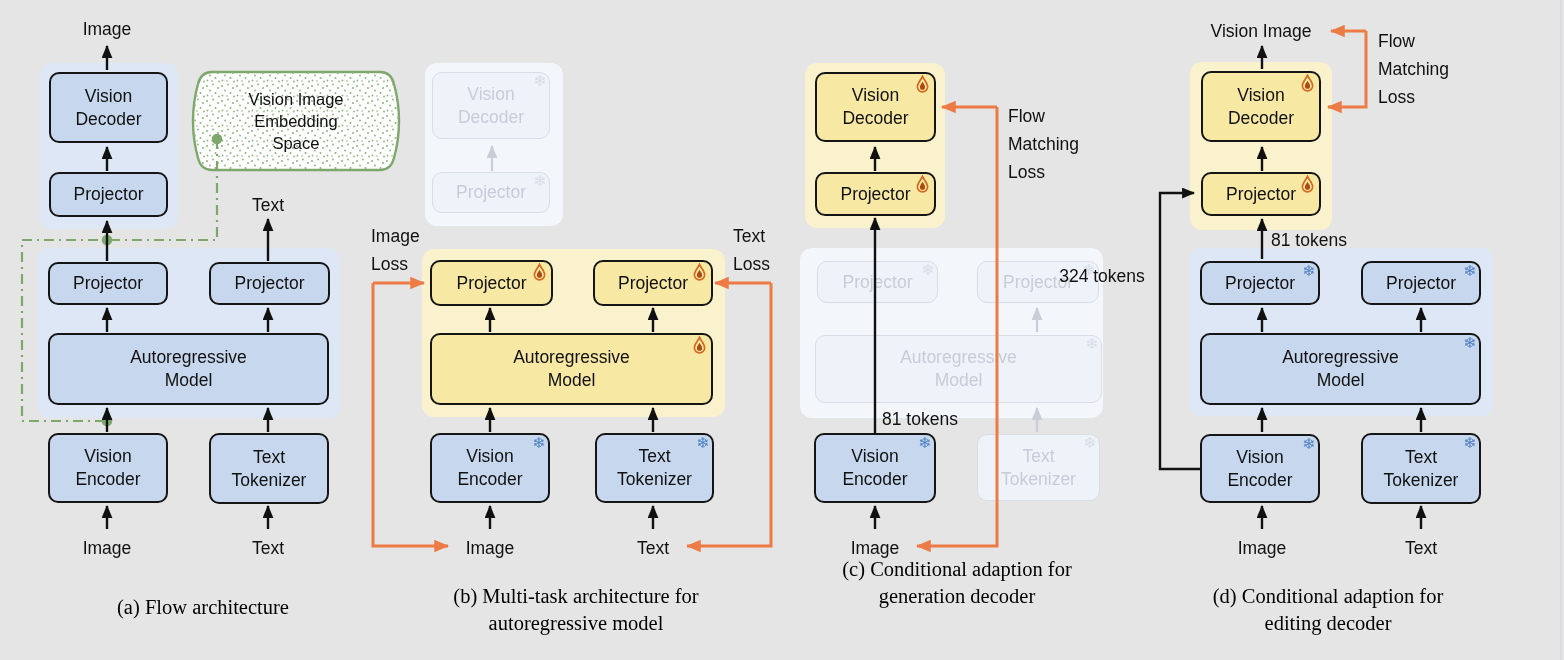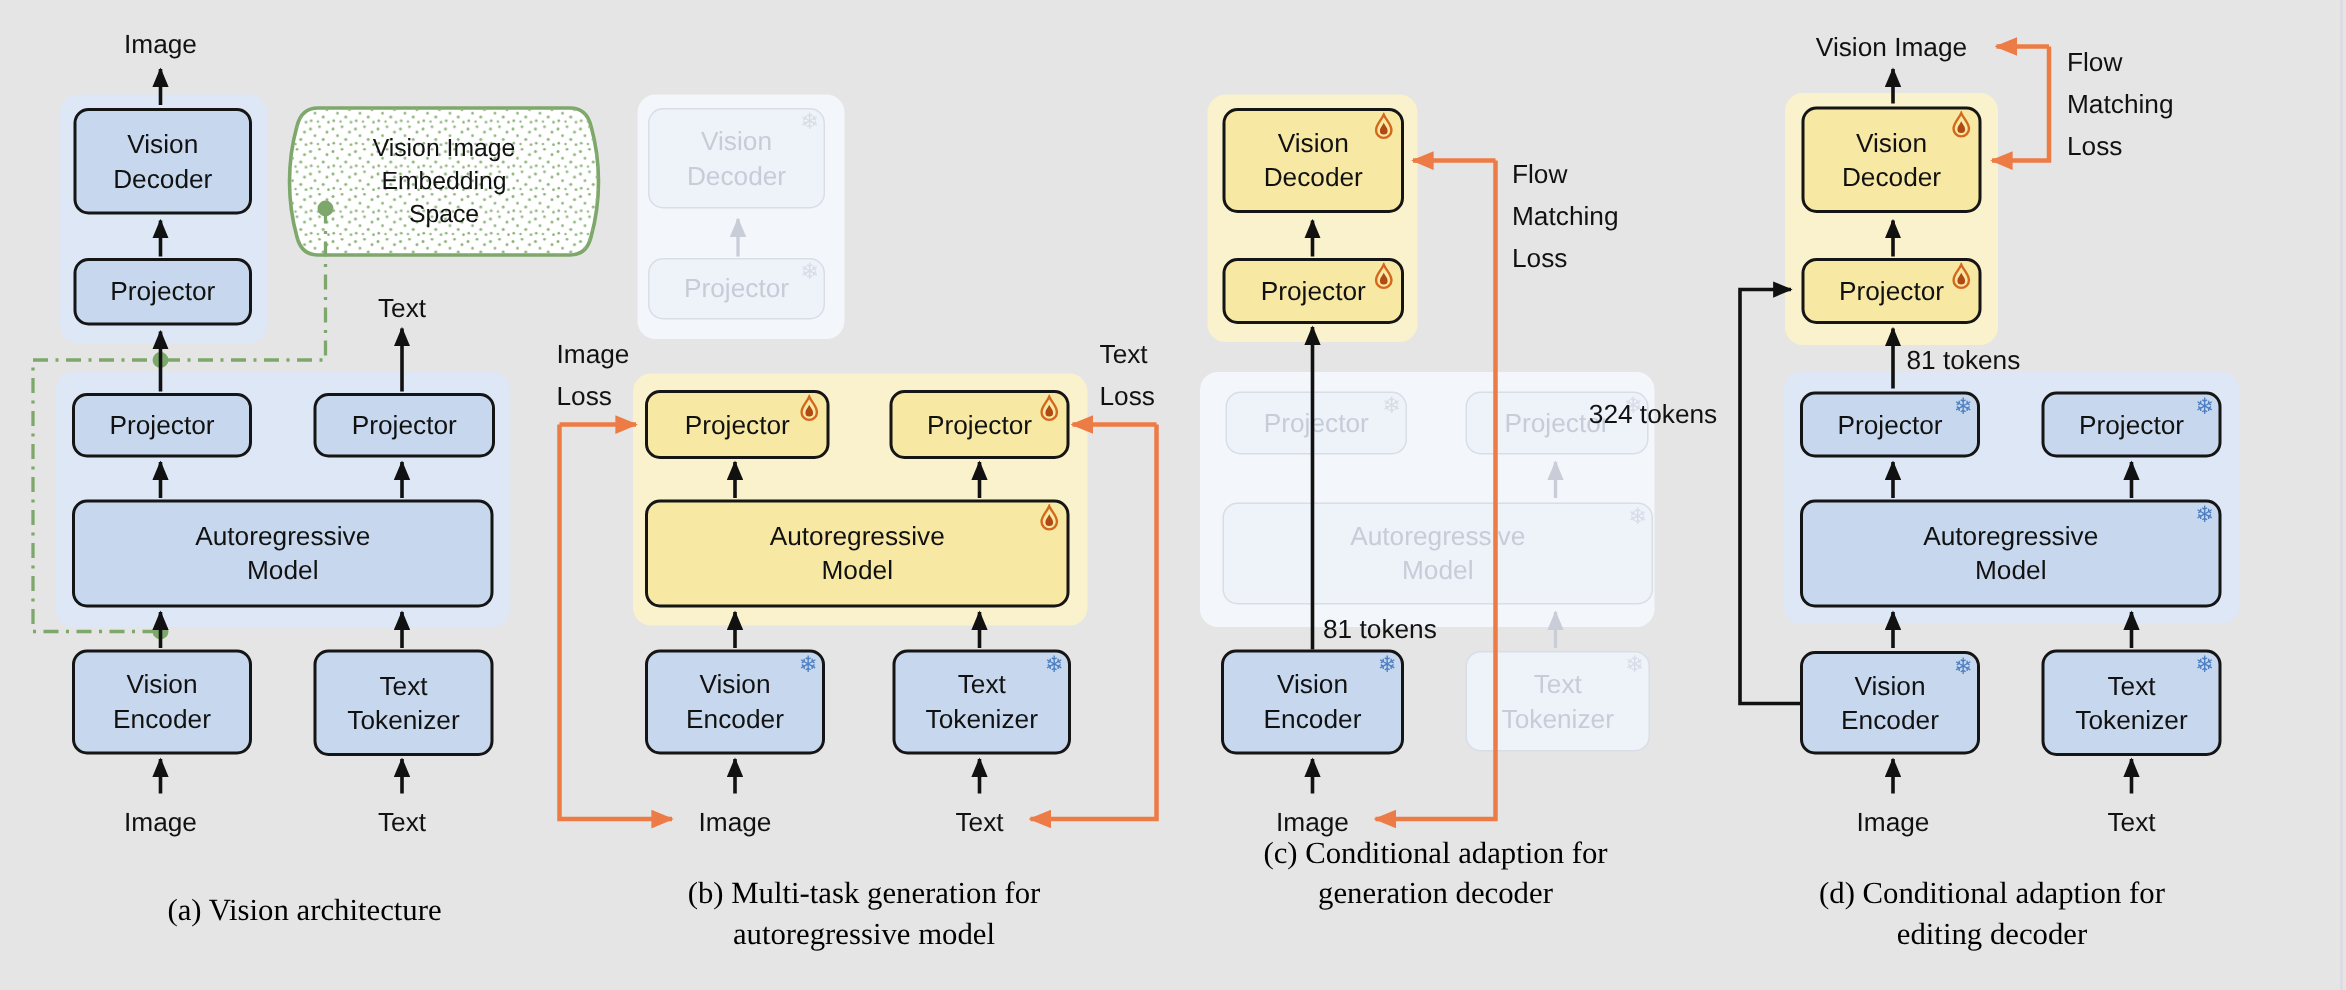--- a/index.html
+++ b/index.html
@@ -82,21 +82,21 @@
       <span>Vision
 Encoder</span>
     </div>
     <div class="box b-blue" style="left:209px;top:433px;width:116px;height:67px">
       <span>Text
 Tokenizer</span>
     </div>
 
     <div class="lbl center" style="left:57px;top:534px;width:100px">Image</div>
     <div class="lbl center" style="left:218px;top:534px;width:100px">Text</div>
-    <div class="cap" style="left:53px;top:594px;width:300px">(a) Vision architecture</div>
+    <div class="cap" style="left:53px;top:594px;width:300px">(a) Flow architecture</div>
   </div>
 
   <div>
     <div class="container c-ghost" style="left:425px;top:63px;width:138px;height:163px"></div>
     <div class="box b-ghost" style="left:432px;top:72px;width:116px;height:65px">
       <span>Vision
 Decoder</span>
       <span class="snow ghosticon">❄</span>
     </div>
     <div class="box b-ghost" style="left:432px;top:172px;width:116px;height:39px">
@@ -138,21 +138,21 @@
       <span class="snow">❄</span>
     </div>
     <div class="box b-blue" style="left:595px;top:433px;width:115px;height:66px">
       <span>Text
 Tokenizer</span>
       <span class="snow">❄</span>
     </div>
 
     <div class="lbl center" style="left:440px;top:534px;width:100px">Image</div>
     <div class="lbl center" style="left:603px;top:534px;width:100px">Text</div>
-    <div class="cap" style="left:401px;top:583px;width:350px">(b) Multi-task generation for
+    <div class="cap" style="left:401px;top:583px;width:350px">(b) Multi-task architecture for
 autoregressive model</div>
   </div>
 
   <div>
     <div class="container c-yellow" style="left:805px;top:63px;width:140px;height:165px"></div>
     <div class="box b-yellow" style="left:815px;top:72px;width:117px;height:66px">
       <span>Vision
 Decoder</span>
       <svg class="flame" viewBox="0 0 20 20">
         <path d="M10 1.5 C8.5 5.2 4.6 8.2 4.6 12.4 a5.4 5.4 0 0 0 10.8 0 C15.4 8.2 11.5 5.2 10 1.5 Z" fill="none" stroke="#d2691e" stroke-width="1.7"></path>

